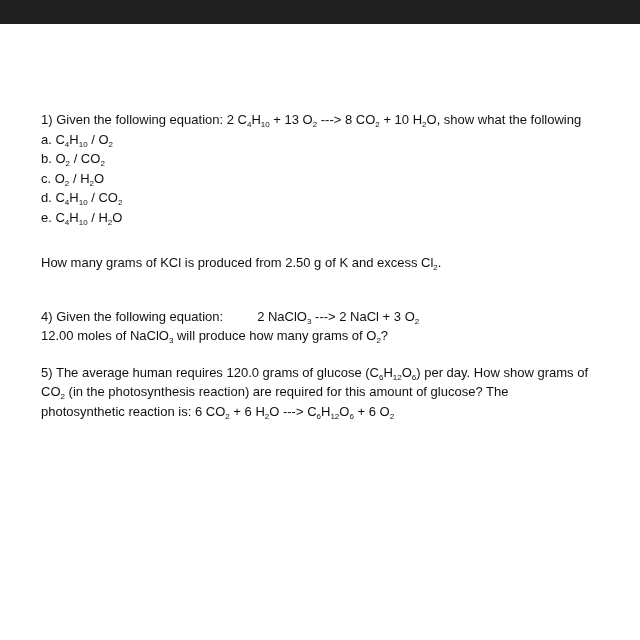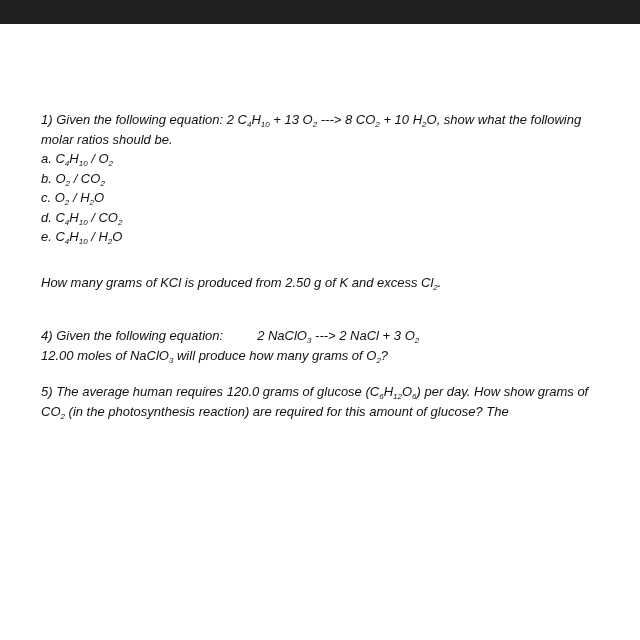--- a/index.html
+++ b/index.html
@@ -1,36 +1,35 @@
 <!DOCTYPE html>
 <html><head>
 <meta charset="utf-8">
 <style>
   html, body { margin:0; padding:0; }
   body { width:640px; height:640px; background:#ffffff; overflow:hidden; position:relative;
          font-family:"Liberation Sans", sans-serif; color:#111111; }
   .topbar { position:absolute; left:0; top:0; width:640px; height:24px; background:#212121; }
-  .doc { position:absolute; left:41px; top:110px; width:580px; font-size:13px; line-height:19.5px;font-style:italic; }
+  .doc { position:absolute; left:41px; top:110px; width:580px; font-size:13px; line-height:19.5px; }
   .para { margin:0; }
   .line { display:block; white-space:nowrap; }
   .gap-1 { height:9px; }
   .gap { height:17px; }
   sub { font-size:8px; vertical-align:-3px; line-height:0; }
   sup { font-size:8px; vertical-align:5px; line-height:0; }
   .tab { display:inline-block; width:34px; }
 </style>
 </head>
 <body>
 
 <div class="topbar"></div>
 
 <div class="doc">
   <div class="para">
       <span class="line"><span>1)  Given the following equation: 2 C</span><sub>4</sub><span>H</span><sub>10</sub><span> + 13 O</span><sub>2</sub><span> ---&gt; 8 CO</span><sub>2</sub><span> + 10 H</span><sub>2</sub><span>O, show what the following</span></span>
-      <span class="line"><span>molar ratios should be.</span></span>
       <span class="line"><span>a. C</span><sub>4</sub><span>H</span><sub>10</sub><span> / O</span><sub>2</sub></span>
       <span class="line"><span>b. O</span><sub>2</sub><span> / CO</span><sub>2</sub></span>
       <span class="line"><span>c. O</span><sub>2</sub><span> / H</span><sub>2</sub><span>O</span></span>
       <span class="line"><span>d. C</span><sub>4</sub><span>H</span><sub>10</sub><span> / CO</span><sub>2</sub></span>
       <span class="line"><span>e. C</span><sub>4</sub><span>H</span><sub>10</sub><span> / H</span><sub>2</sub><span>O</span></span>
     </div>
   <div class="gap-1"></div>
   <div class="gap"></div>
   <div class="para">
       <span class="line"><span>How many grams of KCl is produced from 2.50 g of K and excess Cl</span><sub>2</sub><span>.</span></span>
@@ -40,14 +39,15 @@
     </div>
   <div class="gap"></div>
   <div class="para">
       <span class="line"><span>4) Given the following equation:</span><span class="tab"></span><span>2 NaClO</span><sub>3</sub><span> ---&gt; 2 NaCl + 3 O</span><sub>2</sub></span>
       <span class="line"><span>12.00 moles of NaClO</span><sub>3</sub><span> will produce how many grams of O</span><sub>2</sub><span>?</span></span>
     </div>
   <div class="gap"></div>
   <div class="para">
       <span class="line"><span>5) The average human requires 120.0 grams of glucose (C</span><sub>6</sub><span>H</span><sub>12</sub><span>O</span><sub>6</sub><span>) per day. How show grams of</span></span>
       <span class="line"><span>CO</span><sub>2</sub><span> (in the photosynthesis reaction) are required for this amount of glucose? The</span></span>
+      <span class="line"><span>photosynthetic reaction is: 6 CO</span><sub>2</sub><span> + 6 H</span><sub>2</sub><span>O ---&gt; C</span><sub>6</sub><span>H</span><sub>12</sub><span>O</span><sub>6</sub><span> + 6 O</span><sub>2</sub></span>
     </div>
 </div>
 
 </body></html>

